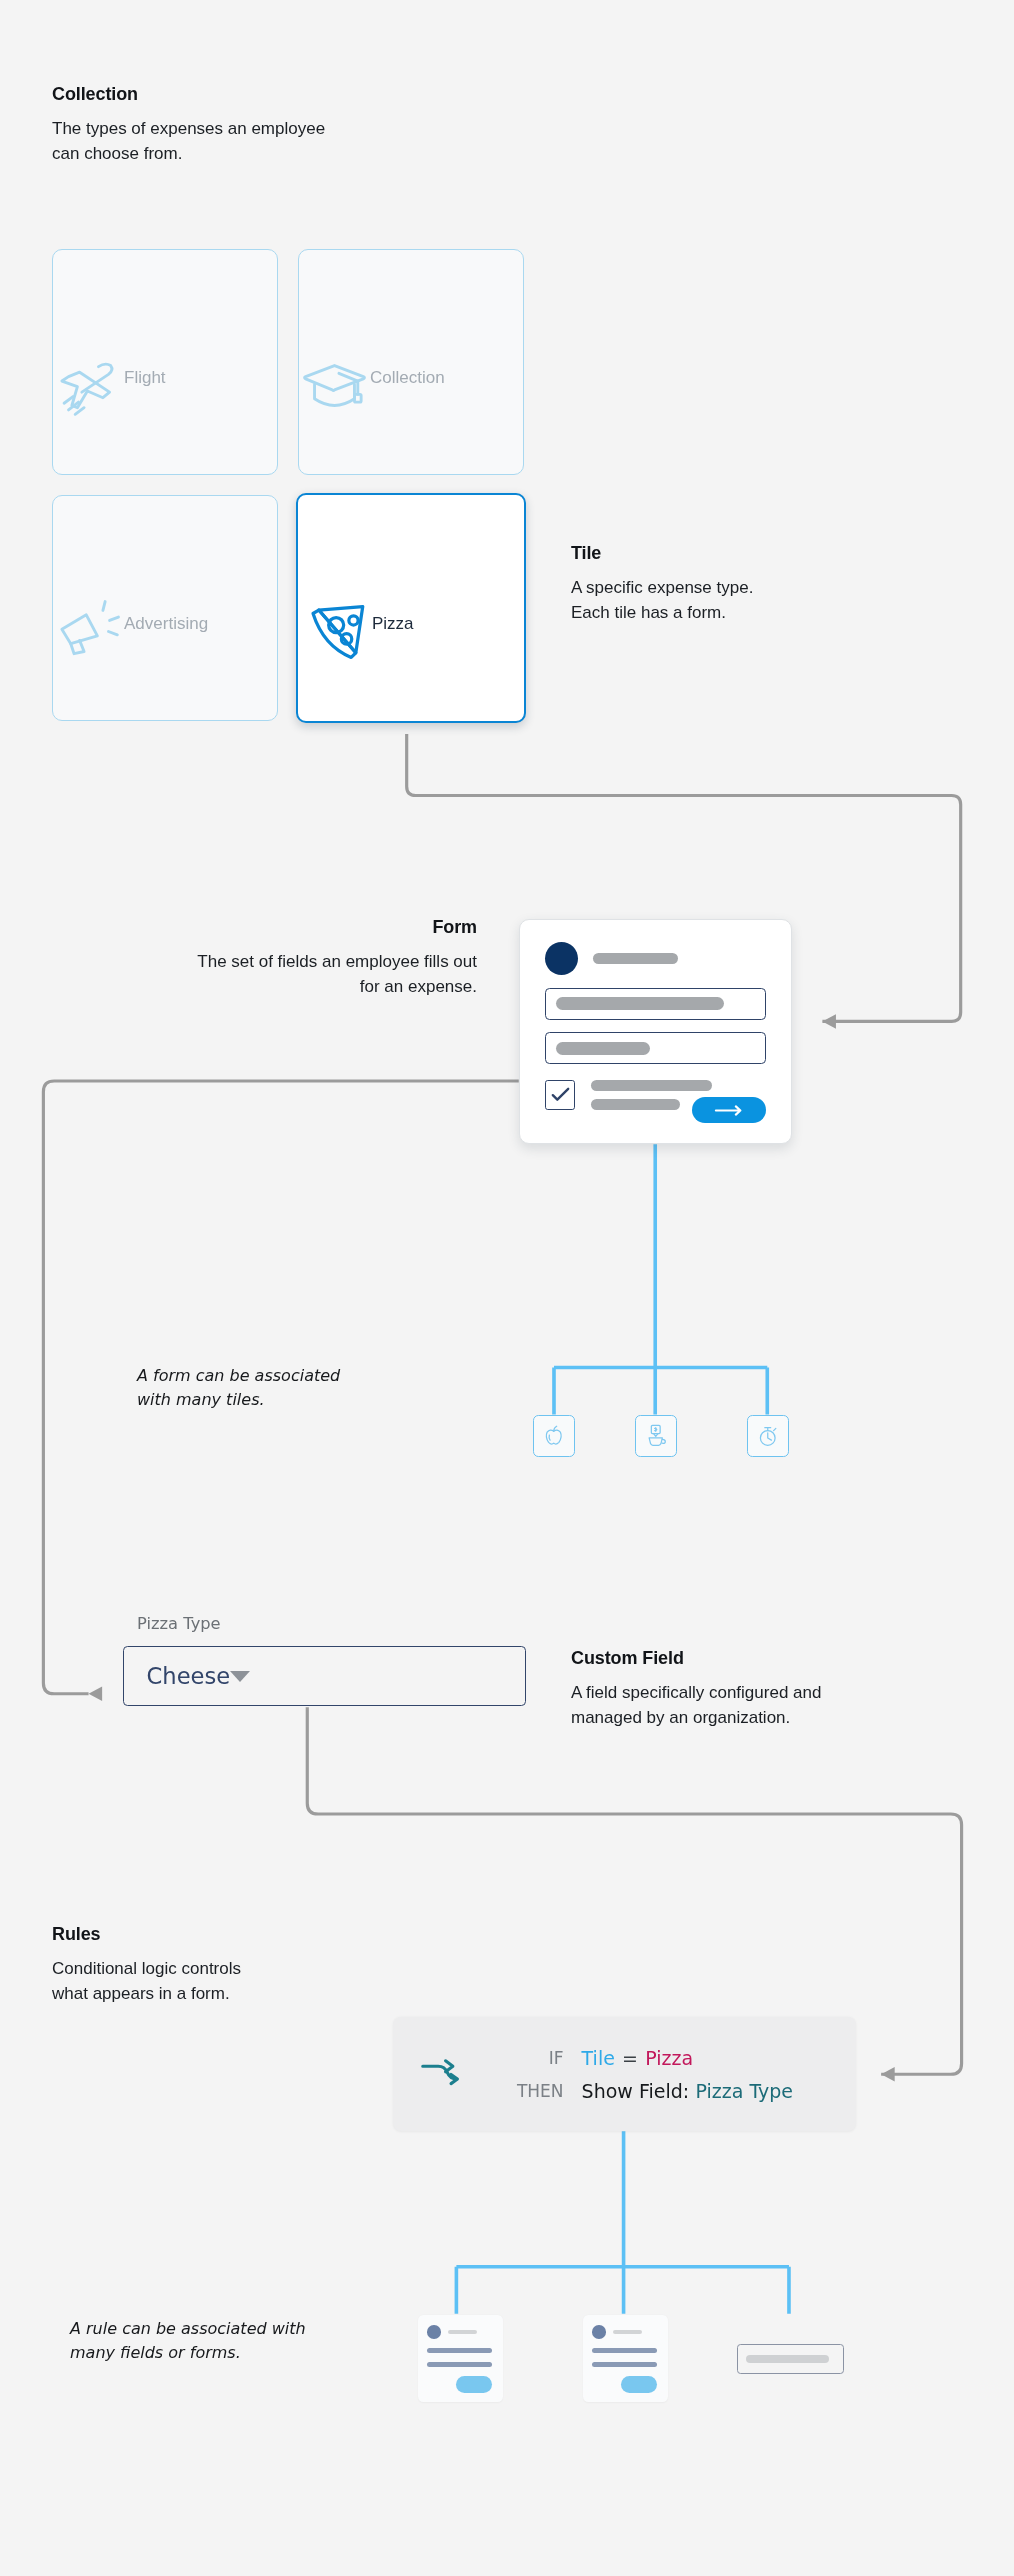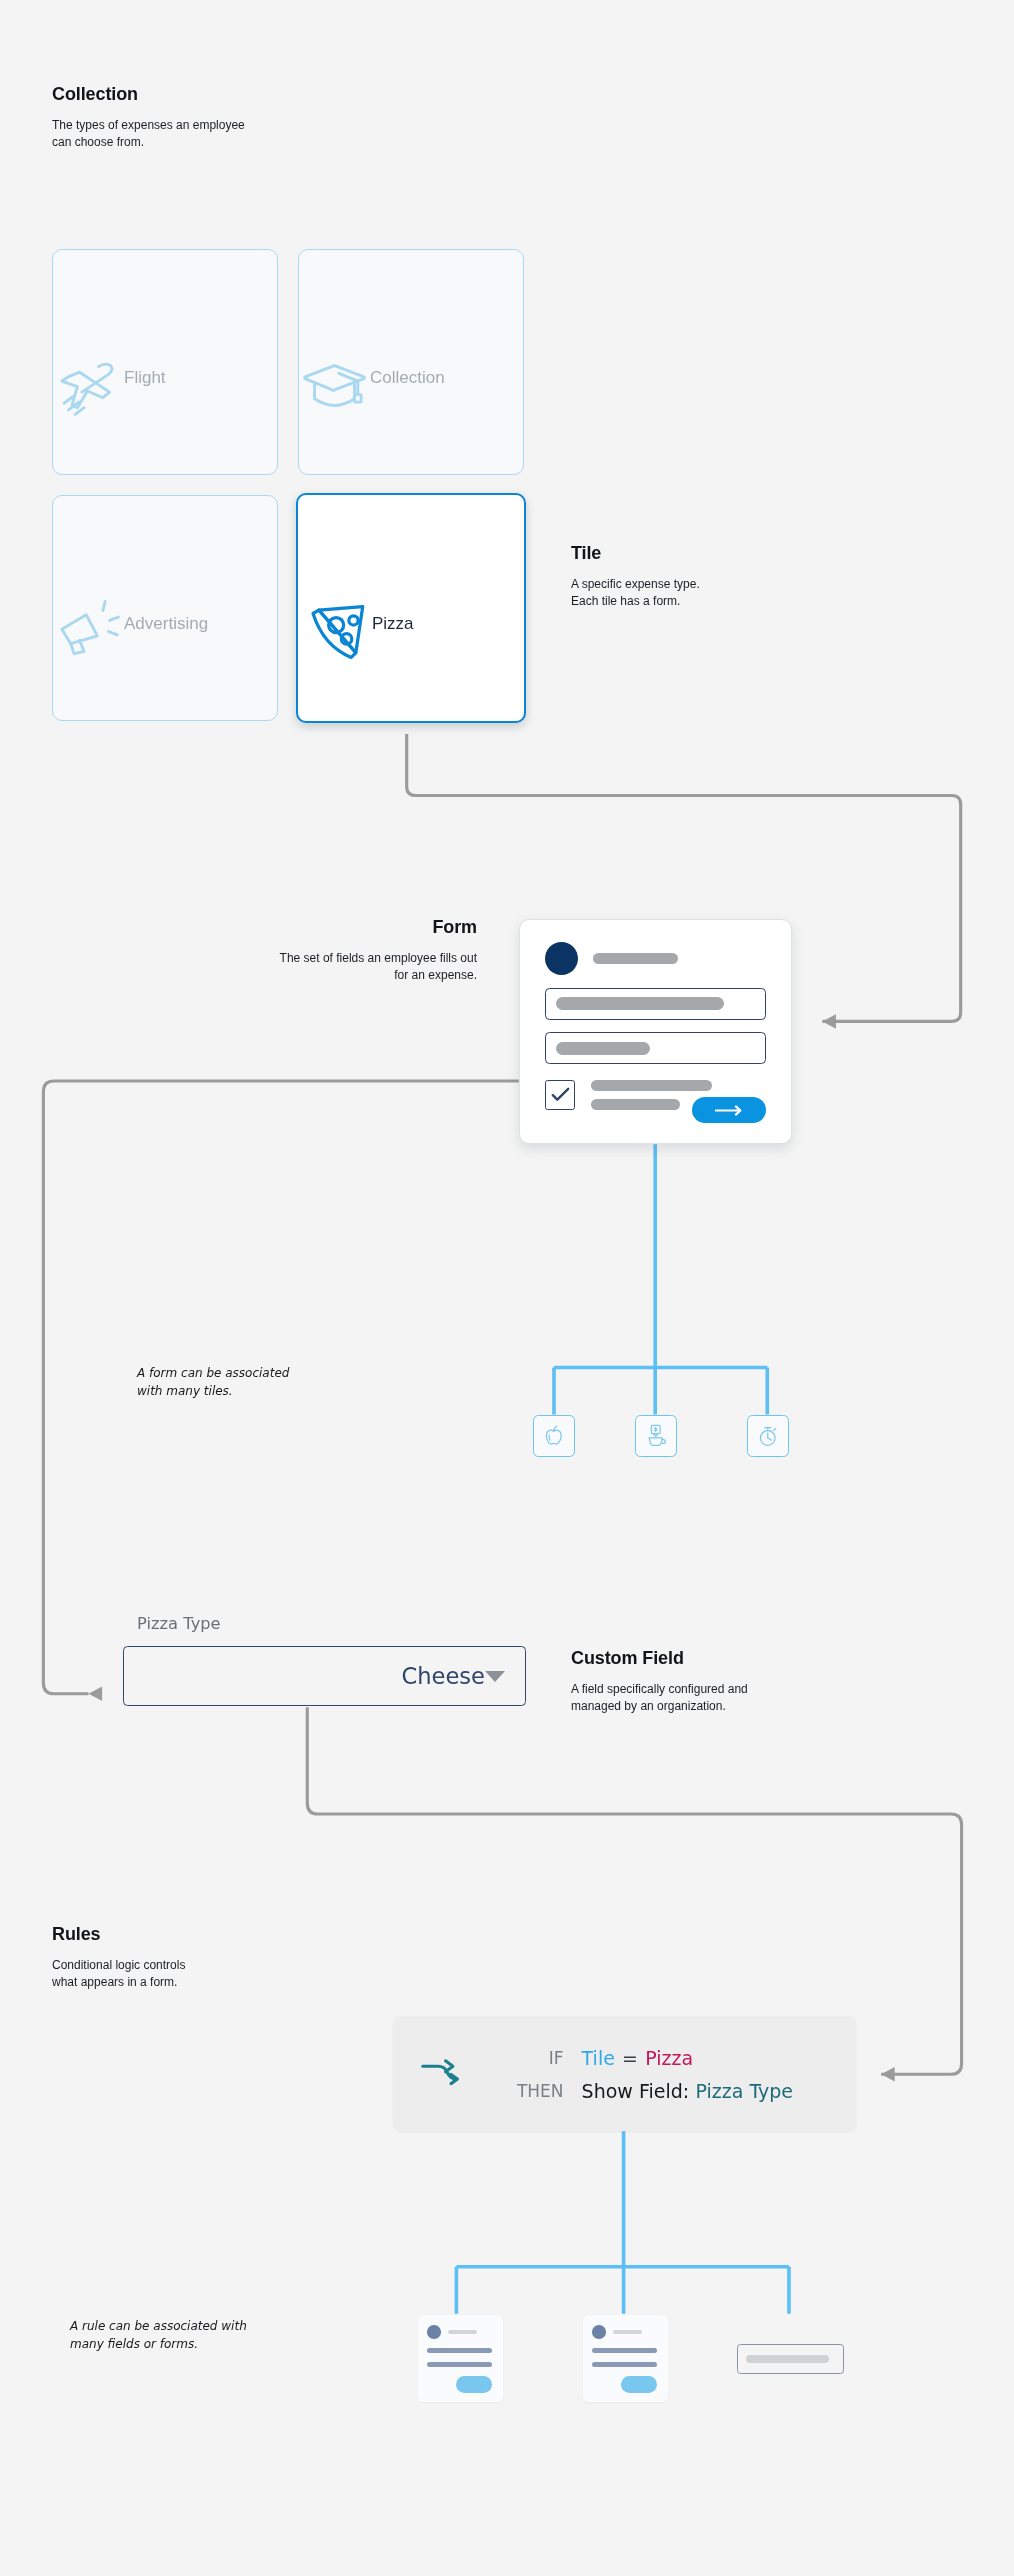--- a/index.html
+++ b/index.html
@@ -18,28 +18,28 @@
   
   .txt-block { position: absolute; }
   .txt-title {
     font-size: 18px;
     font-weight: bold;
     color: #111418;
     letter-spacing: -0.1px;
     margin-bottom: 11.8px;
   }
   .txt-body {
-    font-size: 12px;
+    font-size: 17px;
     color: #1b1f24;
     line-height: 1.46;
     font-weight: 400;
   }
   .txt-italic {
     position: absolute;
-    font-size: 12px;
+    font-size: 16px;
     font-style: italic;
     color: #17191c;
     line-height: 1.5;
     font-family: "DejaVu Sans", sans-serif;
   }
 
   
   .tile-grid {
     position: absolute;
     left: 52px;
@@ -148,21 +148,21 @@
   }
   .cf-select {
     position: absolute;
     left: 123px; top: 1646px;
     width: 403px; height: 60px;
     border: 1.8px solid #32456a;
     border-radius: 4.5px;
     background: #f4f4f4;
     display: flex; align-items: center;
     padding: 0 20px 0 22.6px;
-    justify-content: flex-end;
+    justify-content: flex-start;
   }
   .cf-value {
     font-size: 22.6px;
     color: #32456a;
     font-family: "DejaVu Sans", sans-serif;
   }
   .cf-caret {
     width: 0; height: 0;
     border-left: 10px solid transparent;
     border-right: 10px solid transparent;

